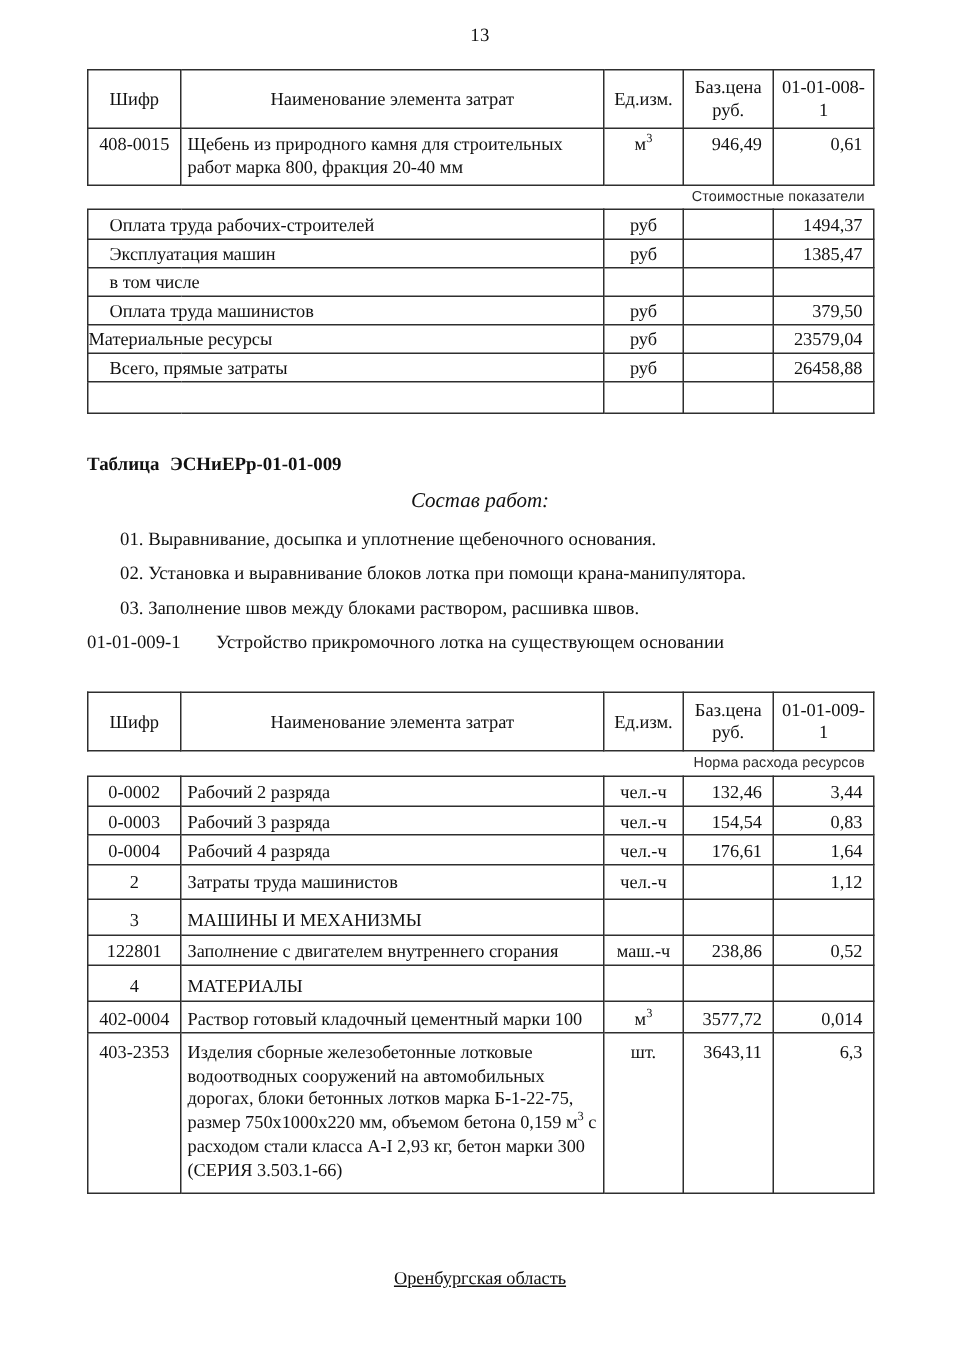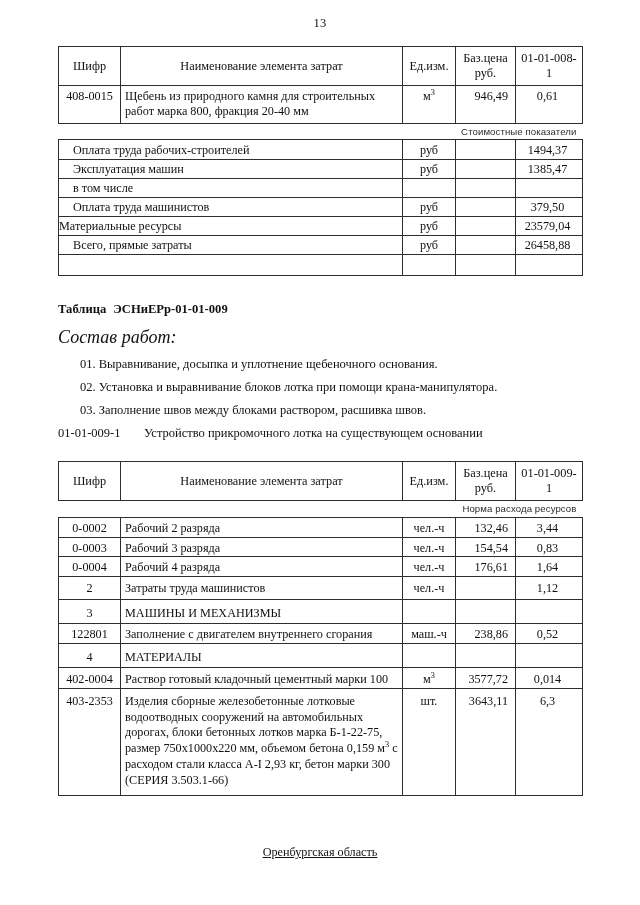--- a/index.html
+++ b/index.html
@@ -49,21 +49,21 @@
   .th-cell {
     text-align: center;
     vertical-align: middle !important;
     padding: 4px 3px !important;
     font-size: 12.3px;
   }
   .c-code      { text-align: center; }
   .c-name      { text-align: left; }
   .c-unit      { text-align: center; }
   .c-price     { text-align: right; padding-right: 7px !important; }
-  .c-norm      { text-align: center; padding-right: 7px !important; }
+  .c-norm      { text-align: right; padding-right: 7px !important; }
   .bold        { font-weight: bold; }
   .band {
     text-align: right;
     font-family: "Liberation Sans", "DejaVu Sans", sans-serif;
     font-size: 9.6px;
     color: #2b2b2b;
     padding: 2px 6px 2px 0 !important;
     letter-spacing: 0.1px;
   }
   .nb { border-left: none !important; border-right: none !important; }
@@ -94,22 +94,22 @@
   }
   #mid-text .tbl-label .sp { display: inline-block; width: 7px; }
   #mid-text .work-title {
     font-weight: bold;
     text-align: center;
     font-size: 12.8px;
     margin: 0 0 9px 0;
   }
   #mid-text .composition {
     font-style: italic;
-    text-align: left;
-    font-size: 18px;
+    text-align: center;
+    font-size: 14px;
     margin: 0 0 9px 0;
   }
   #mid-text .step {
     margin: 0 0 8px 22px;
     font-size: 12.5px;
   }
   #mid-text .meter {
     font-weight: bold;
     margin: 4px 0 5px 6px;
     font-size: 12.6px;

